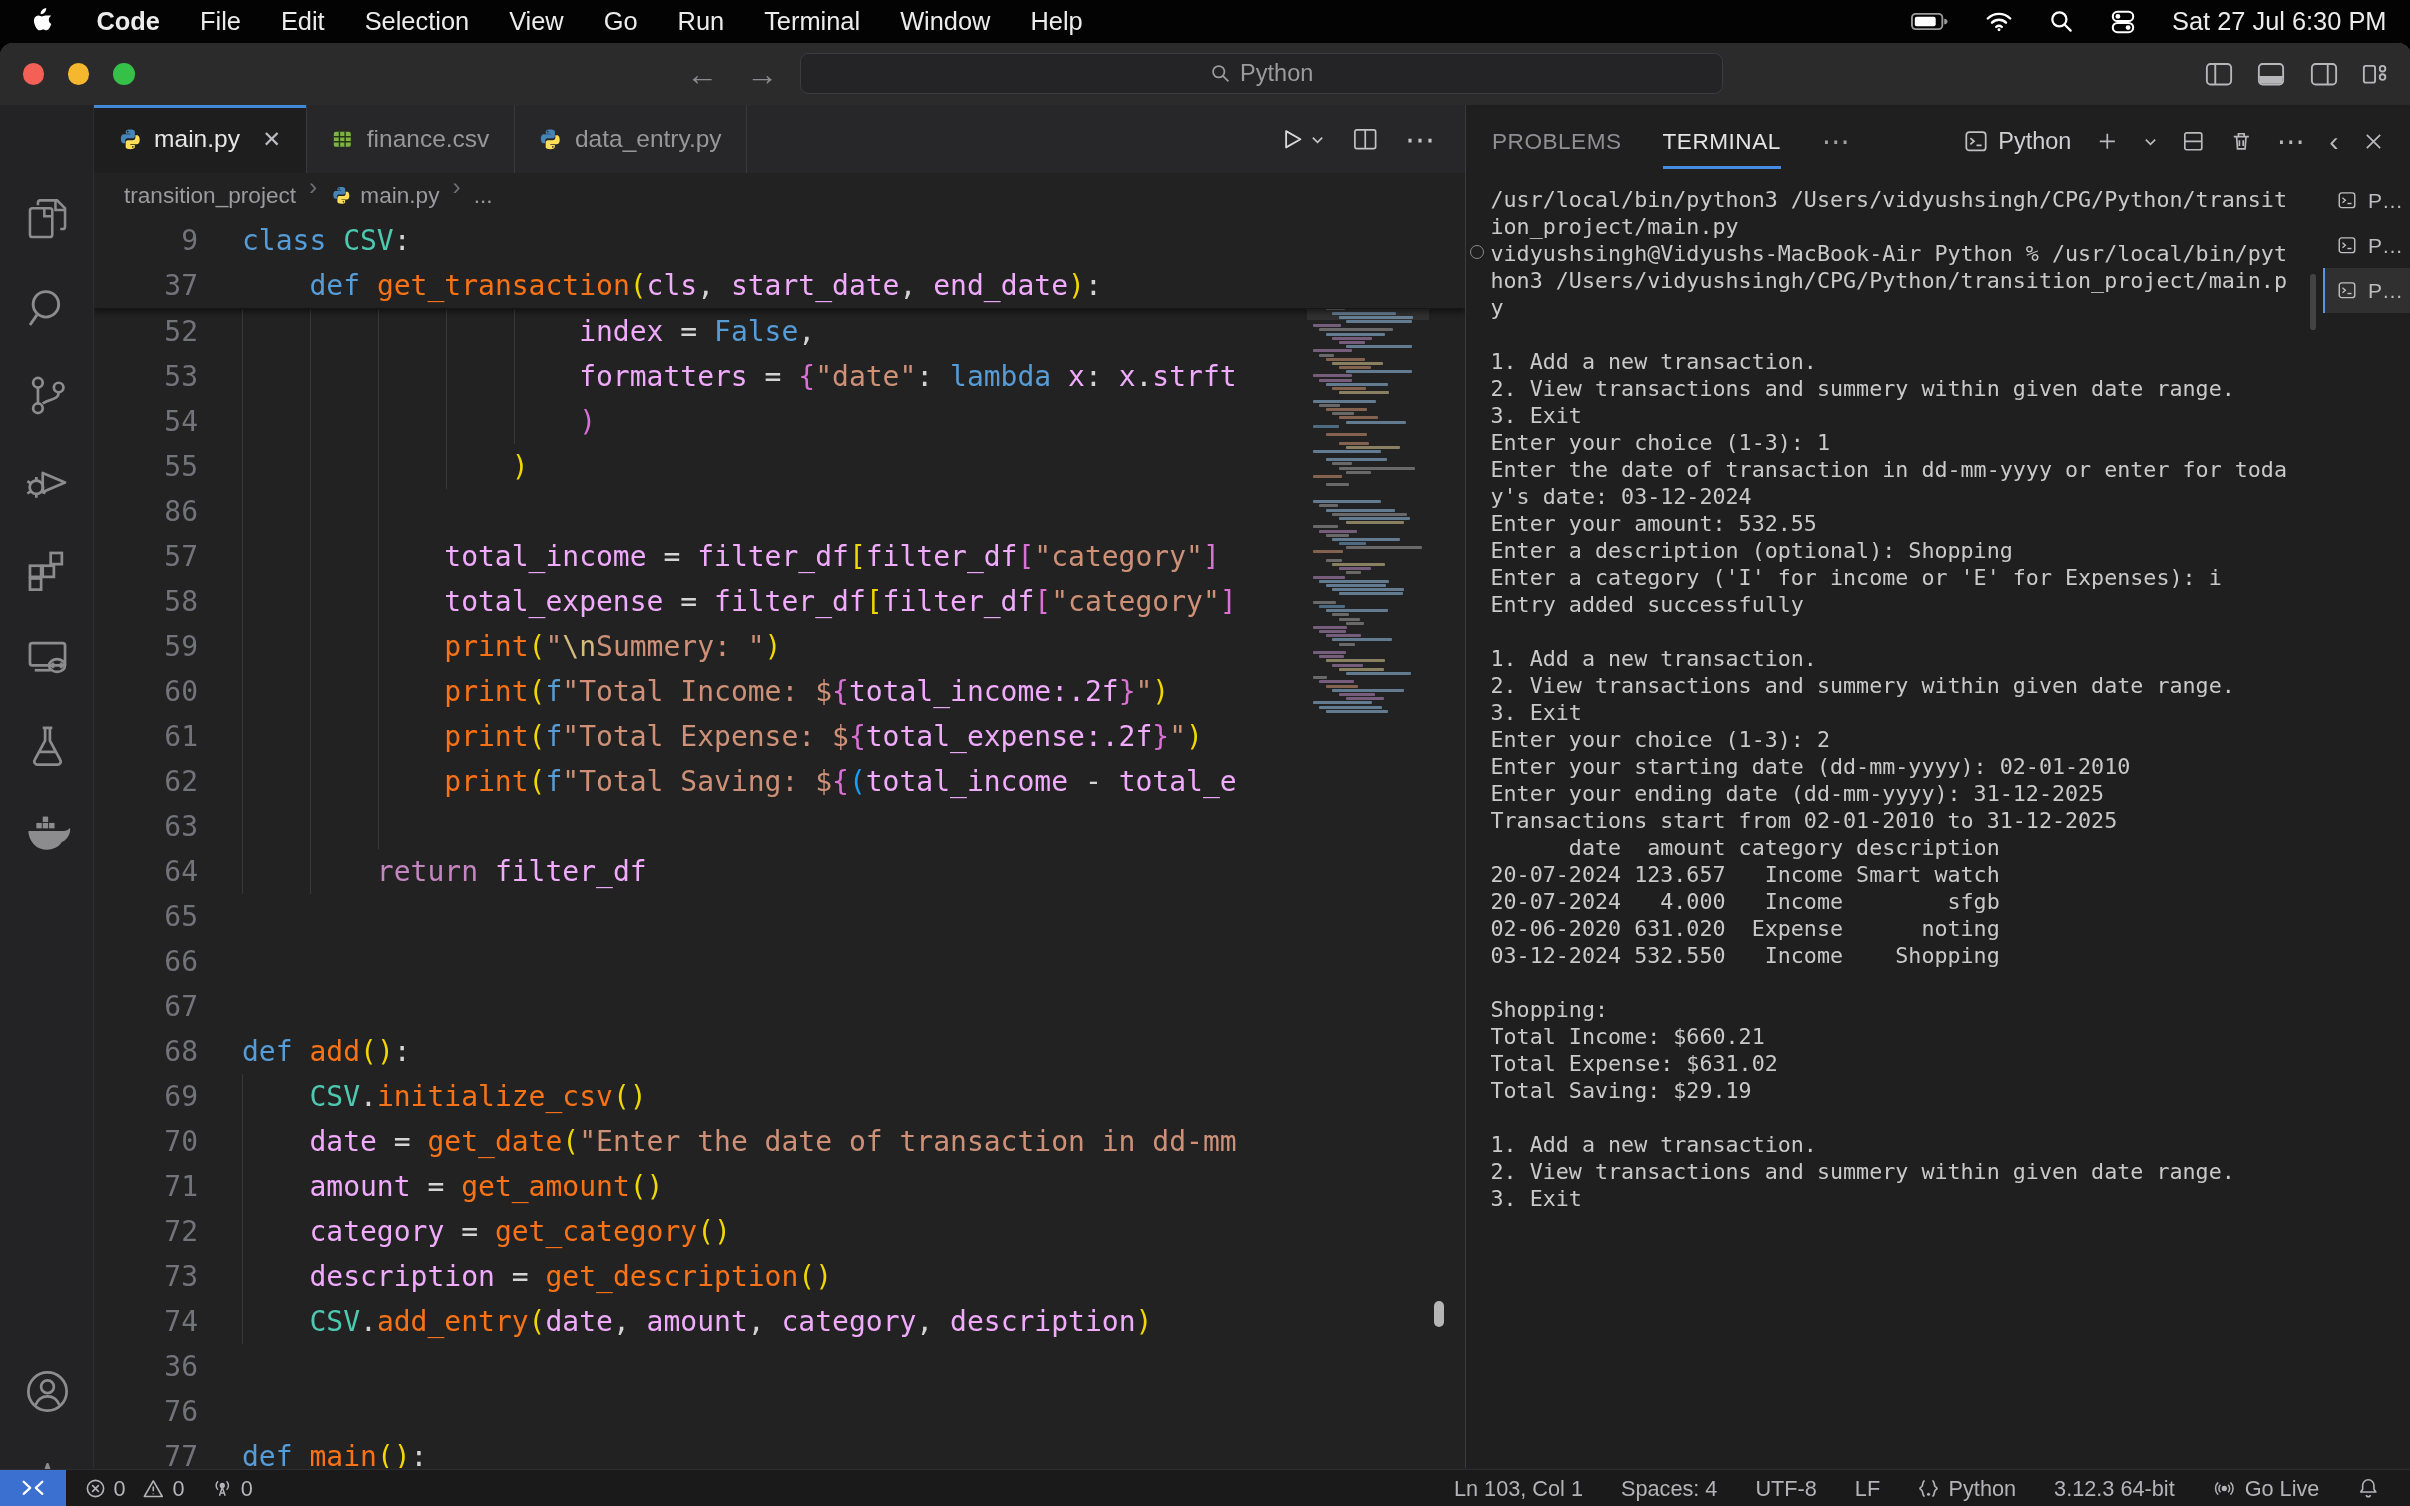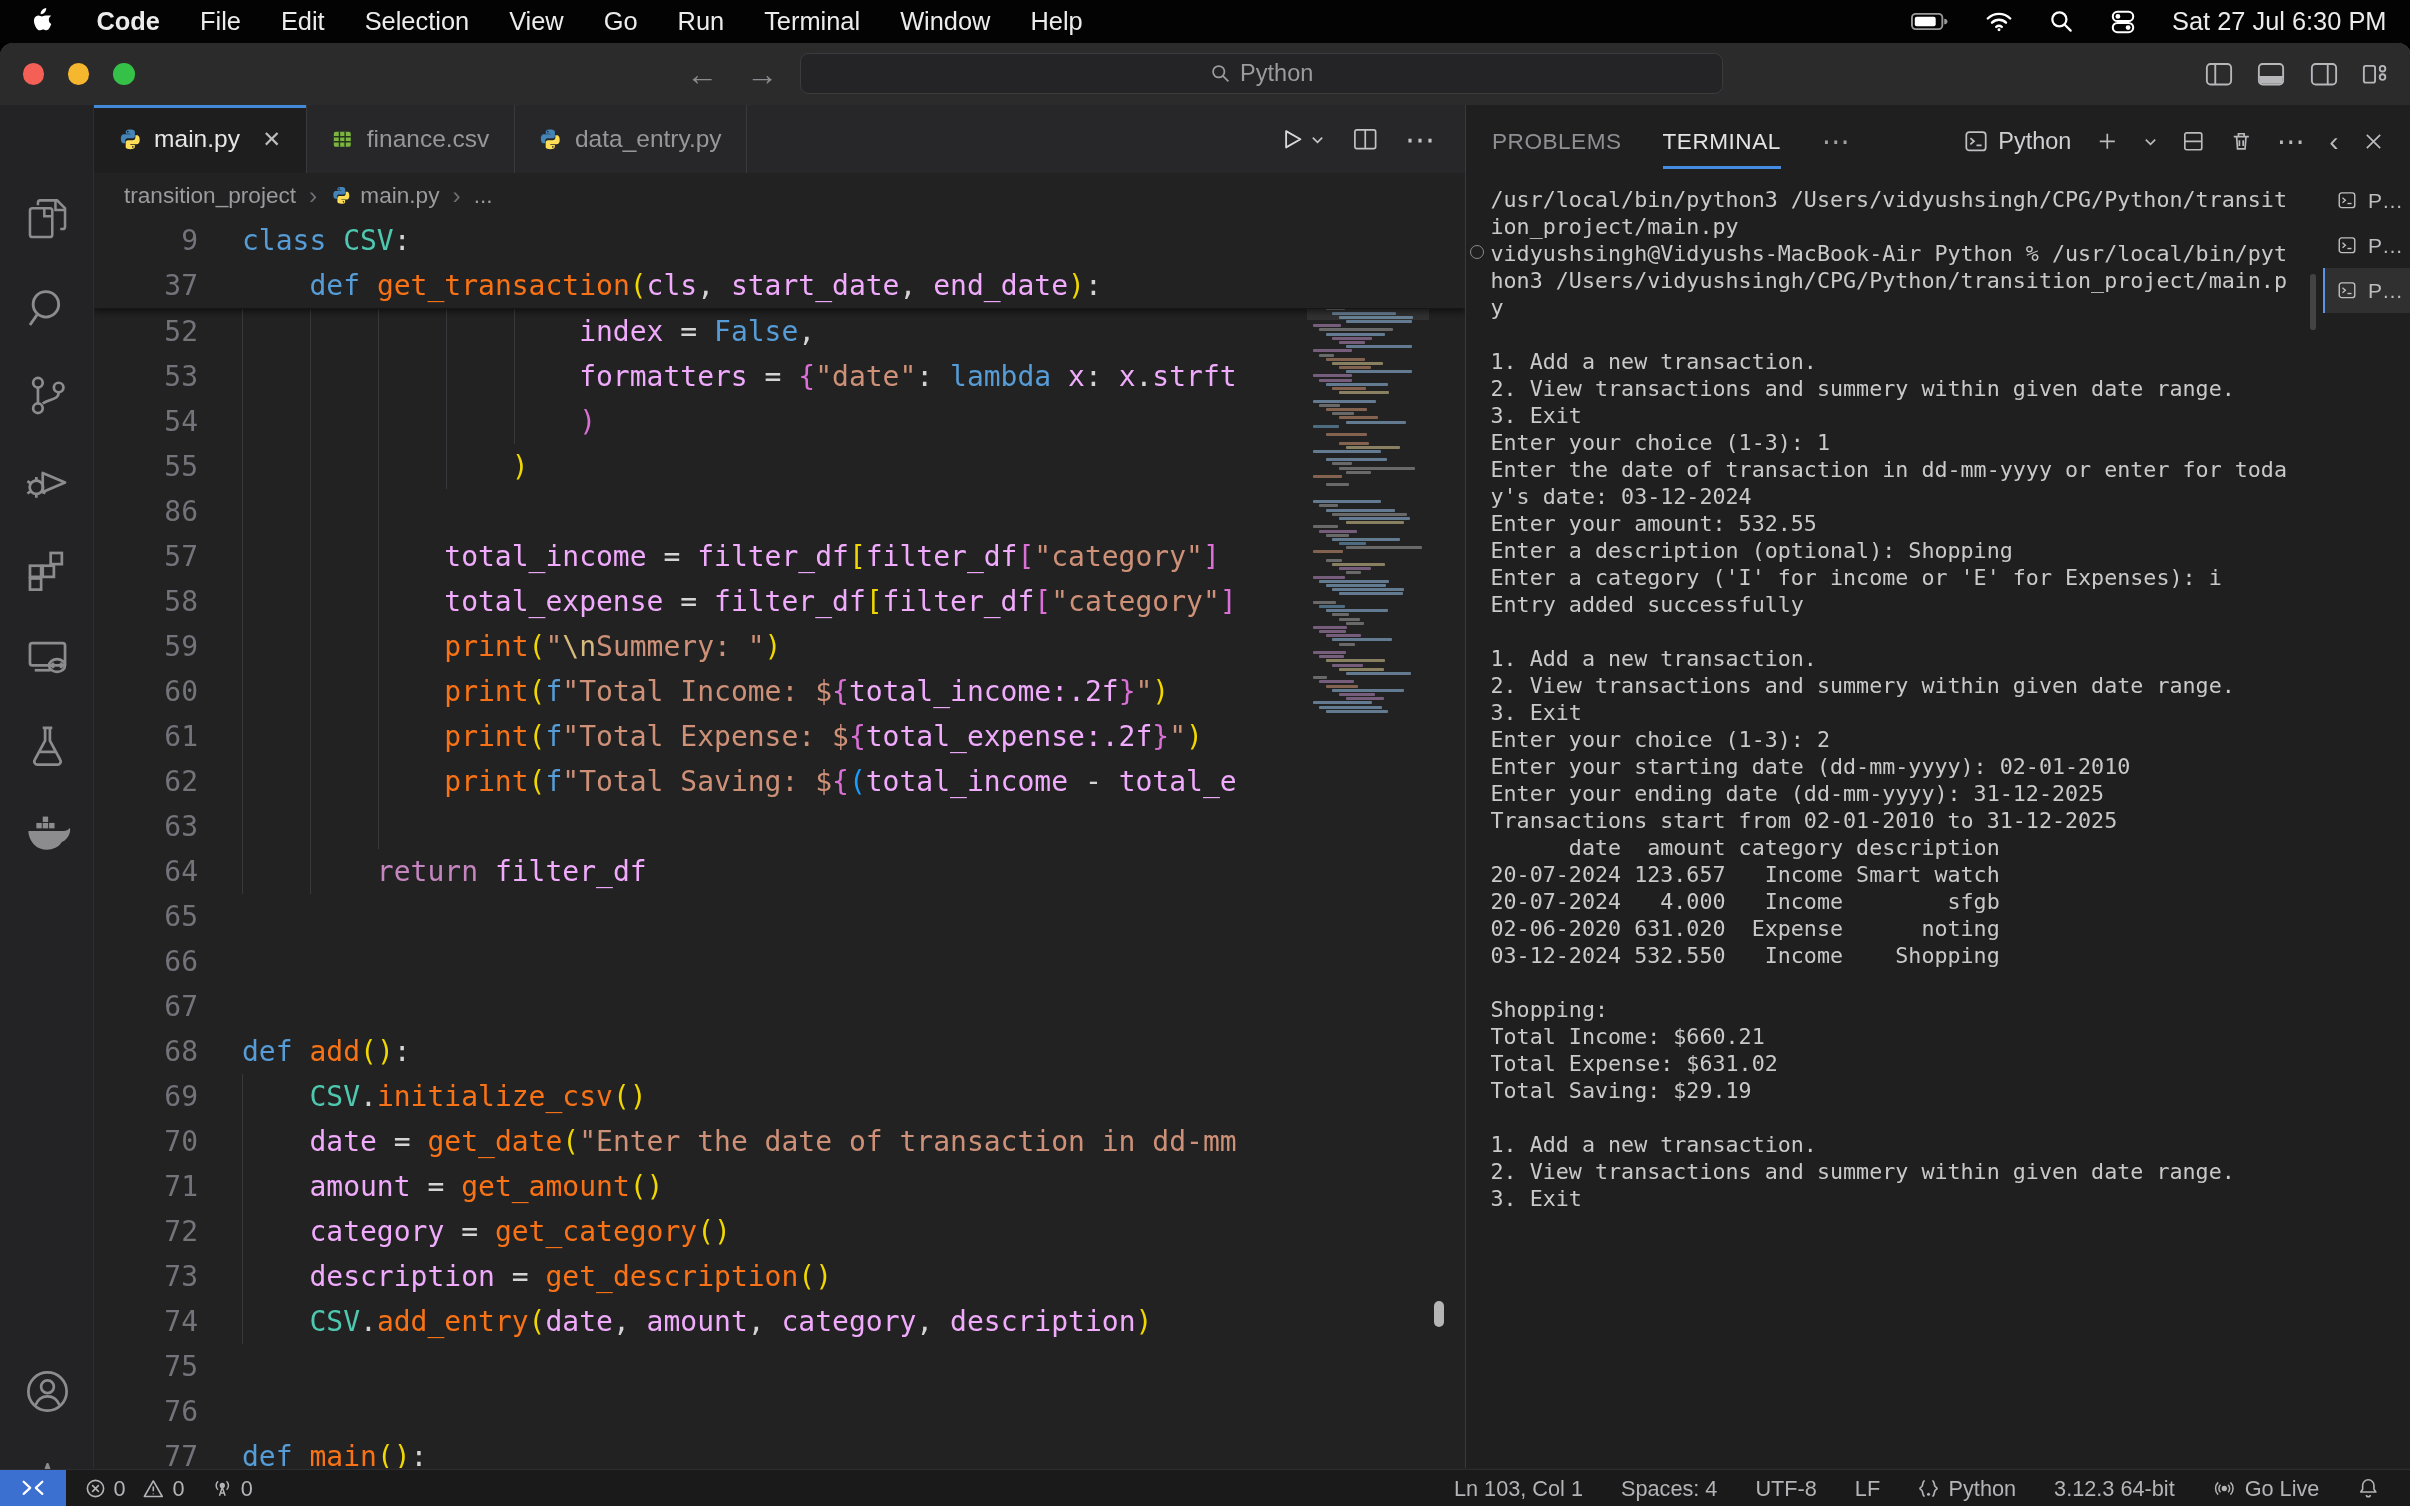--- a/index.html
+++ b/index.html
@@ -43,21 +43,21 @@
 
   
   .egroup { position:absolute; left:94px; top:0; width:1371px; height:1363px; background:#222223; }
   .tabbar { position:absolute; top:0; left:0; width:100%; height:68px; background:#27272a; display:flex; }
   .tab { display:flex; align-items:center; gap:13px; padding:0 24.5px; font-size:24.5px; color:#97979b;
          border-right:0.9px solid #39393c; background:#27272a; position:relative; }
   .tab.active { background:#1e1e1f; color:#e6e6e7; }
   .tab.active::before { content:""; position:absolute; top:0; left:0; right:0; height:2.8px; background:#4289da; }
   .tab .close { margin-left:9.4px; font-size:22.6px; color:#bdbdbf; }
   .ed-actions { margin-left:auto; display:flex; align-items:center; gap:28px; padding-right:28px; color:#c3c3c5; }
-  .breadcrumb { position:absolute; top:68px; left:0; width:100%; height:45px; display:flex; align-items:center;
+  .breadcrumb { position:absolute; top:68px; left:0; width:100%; height:45px; display:flex; 
                 gap:13px; padding-left:30px; font-size:22.6px; color:#9b9b9e; background:#222223; }
   .crumb-sep { color:#6f6f74; font-size:24.5px; }
 
   
   .editor { position:absolute; top:113px; left:0; width:100%; height:1250px; overflow:hidden;
             font-family:"DejaVu Sans Mono", monospace; font-size:28px; }
   .row { position:relative; height:45px; line-height:45px; white-space:pre; }
   .ln { position:absolute; left:0; width:104px; text-align:right; color:#73737a; }
   .ctext { position:absolute; left:148px; }
   .guide { position:absolute; top:0; bottom:0; width:0.9px; background:#39393d; }
@@ -379,21 +379,21 @@
               <div class="row"><span class="ln">65</span><span class="ctext"><span></span></span></div>
               <div class="row"><span class="ln">66</span><span class="ctext"><span></span></span></div>
               <div class="row"><span class="ln">67</span><span class="ctext"><span></span></span></div>
               <div class="row"><span class="ln">68</span><span class="ctext"><span></span><span class="kw">def</span><span class="p"> </span><span class="fn">add</span><span class="b1">(</span><span class="b1">)</span><span class="p">:</span></span></div>
               <div class="row"><div class="guide" style="left: 148px;"></div><span class="ln">69</span><span class="ctext"><span>    </span><span class="typ">CSV</span><span class="p">.</span><span class="fn">initialize_csv</span><span class="b1">(</span><span class="b1">)</span></span></div>
               <div class="row"><div class="guide" style="left: 148px;"></div><span class="ln">70</span><span class="ctext"><span>    </span><span class="var">date</span><span class="p"> = </span><span class="fn">get_date</span><span class="b1">(</span><span class="str">"Enter the date of transaction in dd-mm</span></span></div>
               <div class="row"><div class="guide" style="left: 148px;"></div><span class="ln">71</span><span class="ctext"><span>    </span><span class="var">amount</span><span class="p"> = </span><span class="fn">get_amount</span><span class="b1">(</span><span class="b1">)</span></span></div>
               <div class="row"><div class="guide" style="left: 148px;"></div><span class="ln">72</span><span class="ctext"><span>    </span><span class="var">category</span><span class="p"> = </span><span class="fn">get_category</span><span class="b1">(</span><span class="b1">)</span></span></div>
               <div class="row"><div class="guide" style="left: 148px;"></div><span class="ln">73</span><span class="ctext"><span>    </span><span class="var">description</span><span class="p"> = </span><span class="fn">get_description</span><span class="b1">(</span><span class="b1">)</span></span></div>
               <div class="row"><div class="guide" style="left: 148px;"></div><span class="ln">74</span><span class="ctext"><span>    </span><span class="typ">CSV</span><span class="p">.</span><span class="fn">add_entry</span><span class="b1">(</span><span class="var">date</span><span class="p">, </span><span class="var">amount</span><span class="p">, </span><span class="var">category</span><span class="p">, </span><span class="var">description</span><span class="b1">)</span></span></div>
-              <div class="row"><span class="ln">75</span><span class="ctext"><span></span></span></div>
+              <div class="row"><span class="ln">36</span><span class="ctext"><span></span></span></div>
               <div class="row"><span class="ln">76</span><span class="ctext"><span></span></span></div>
               <div class="row"><span class="ln">77</span><span class="ctext"><span></span><span class="kw">def</span><span class="p"> </span><span class="fn">main</span><span class="b1">(</span><span class="b1">)</span><span class="p">:</span></span></div>
             </div>
           <div class="minimap" id="minimap">
             <div class="mm-slider"></div>
           <div class="mm-bar" style="top: 9.8px; left: 12.2px; width: 33px; background: rgb(176, 133, 184);"></div>
               <div class="mm-bar" style="top: 18px; left: 25.4px; width: 64px; background: rgb(143, 184, 216);"></div>
               <div class="mm-bar" style="top: 22.4px; left: 32px; width: 47px; background: rgb(207, 192, 138);"></div>
               <div class="mm-bar" style="top: 26.6px; left: 39px; width: 55px; background: rgb(207, 192, 138);"></div>
               <div class="mm-bar" style="top: 31px; left: 5.6px; width: 70px; background: rgb(143, 184, 216);"></div>

